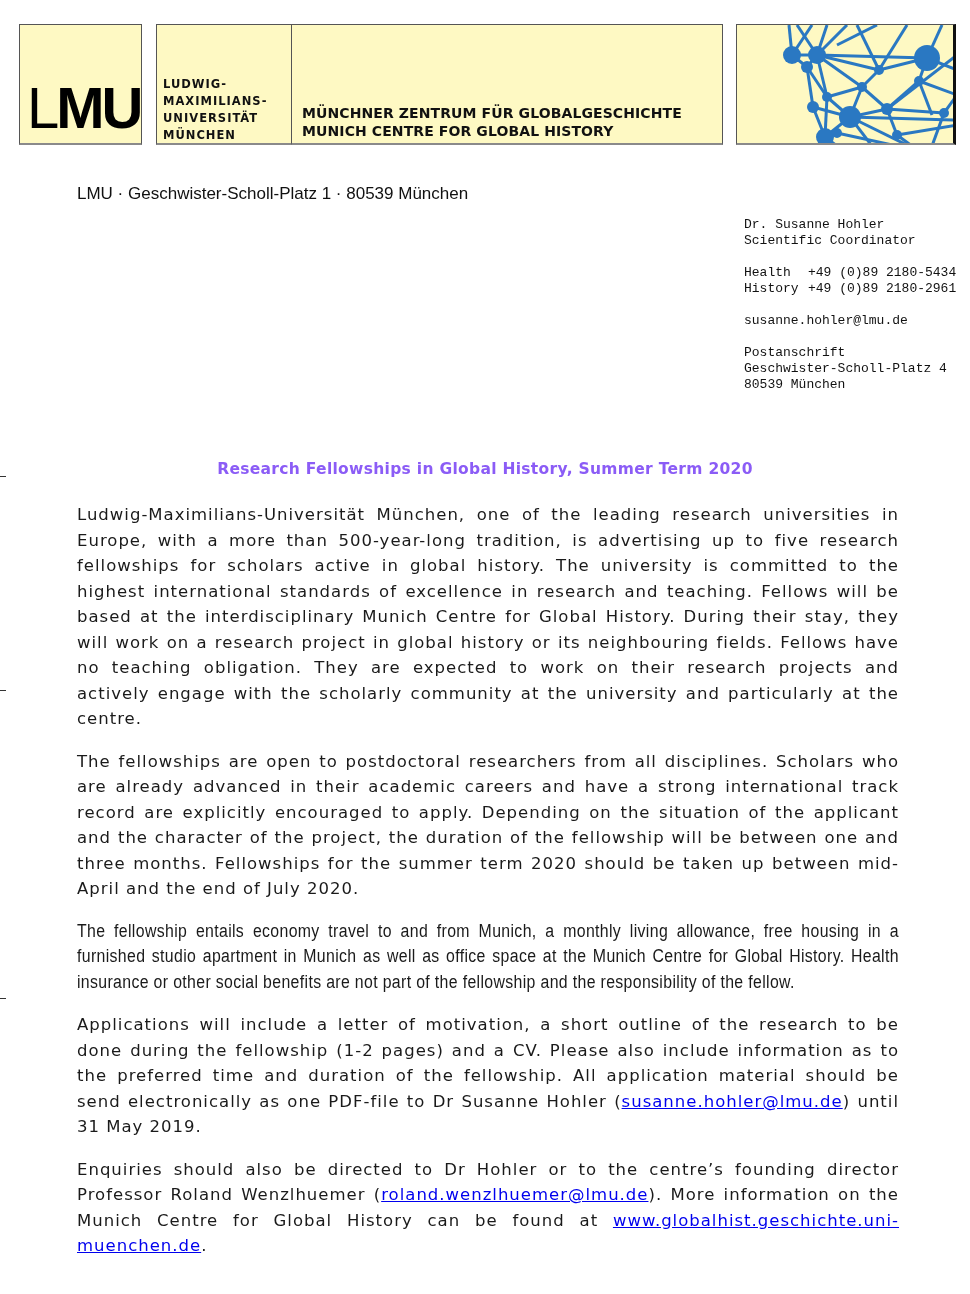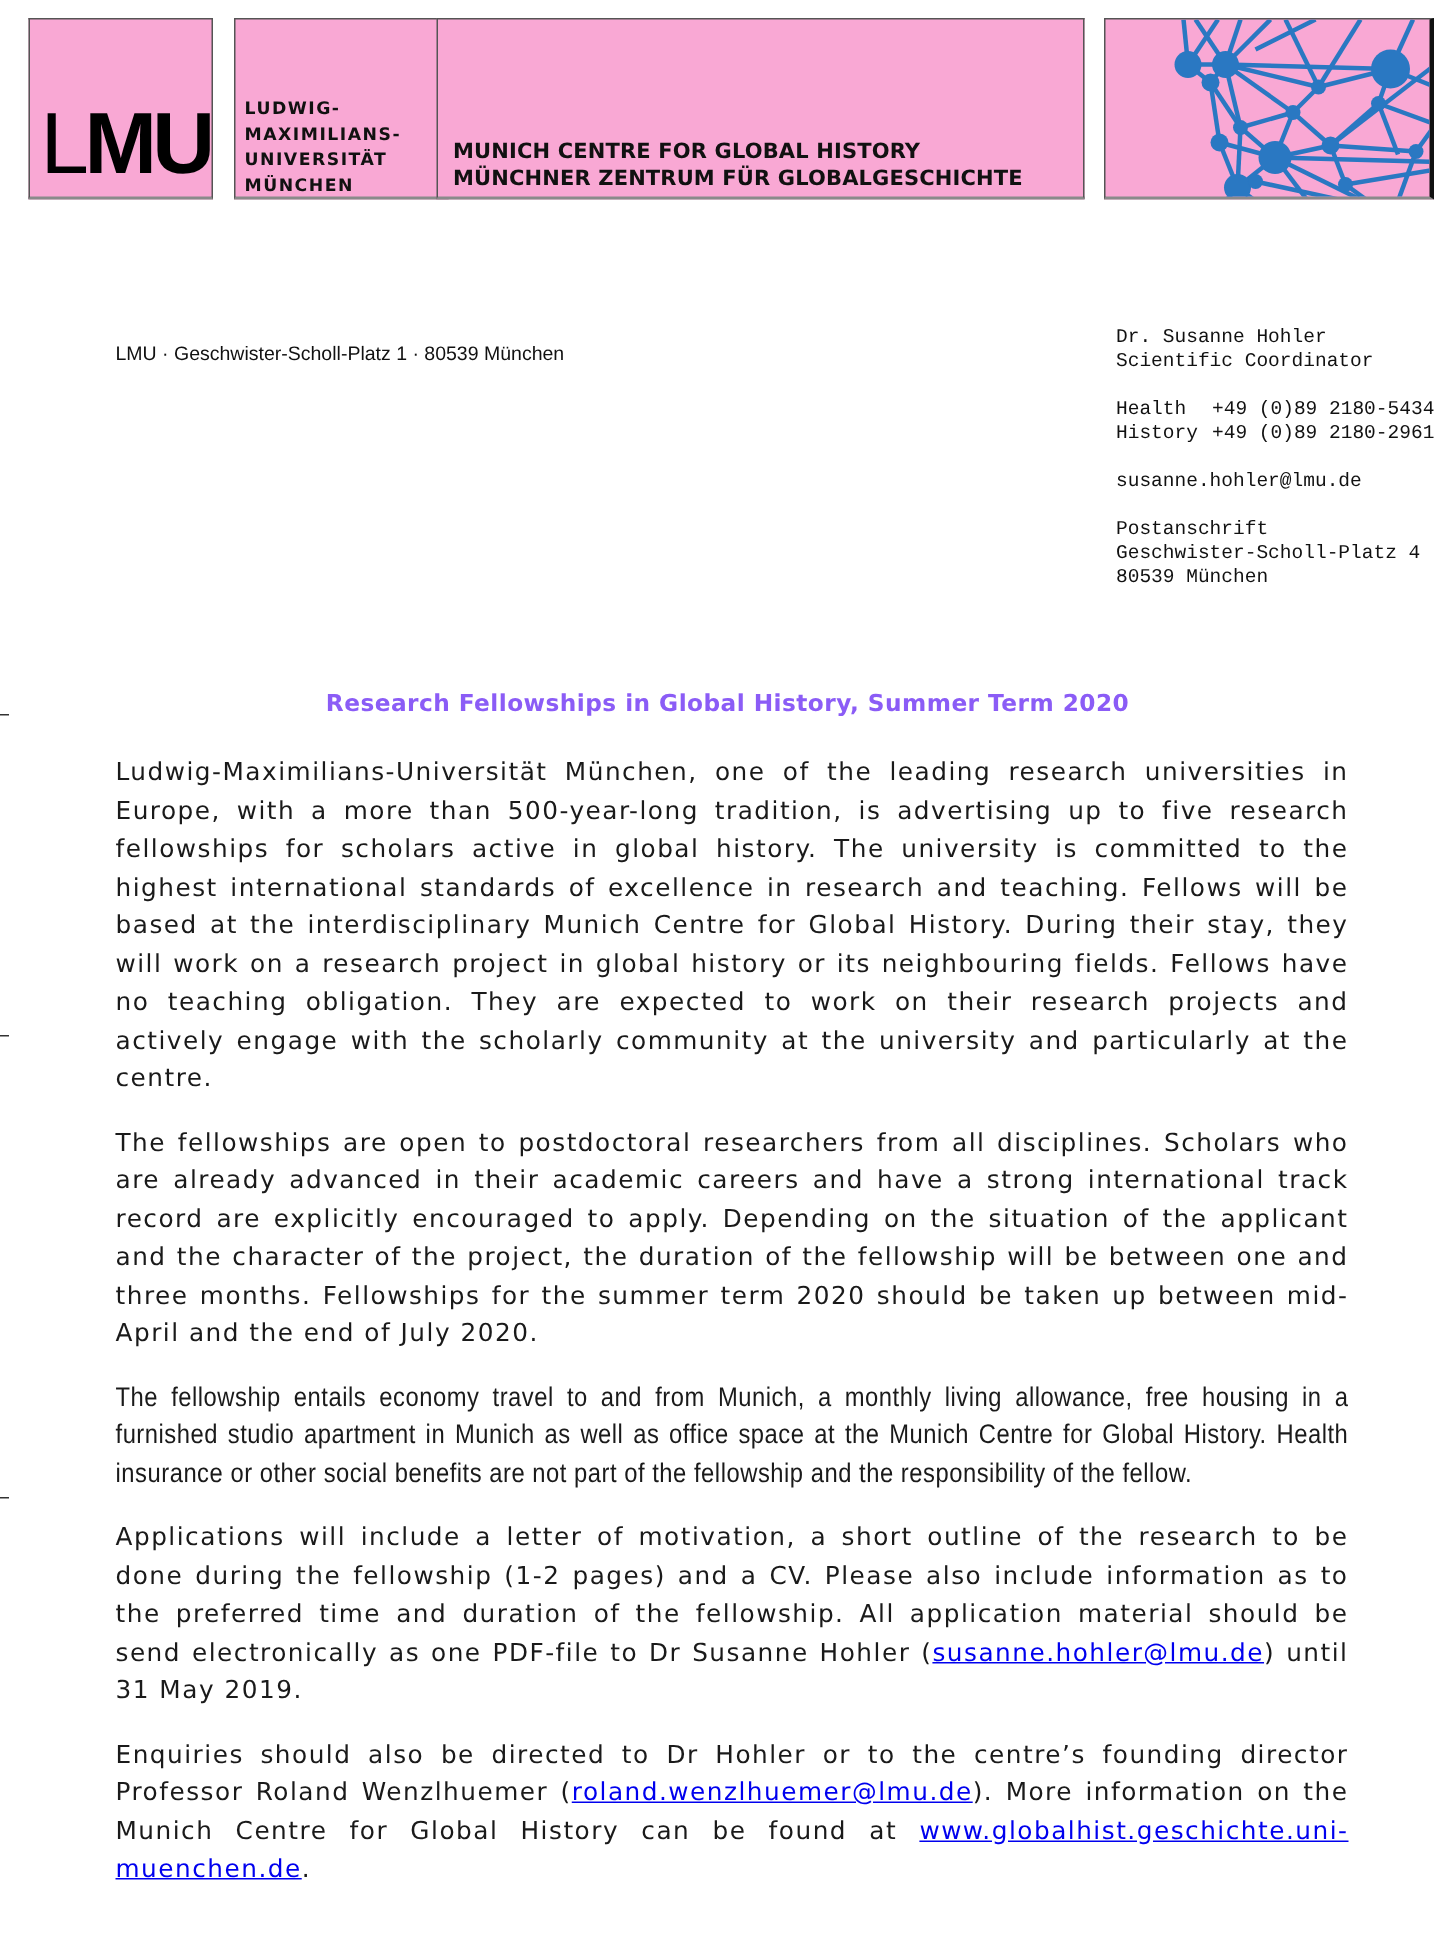--- a/index.html
+++ b/index.html
@@ -1,36 +1,36 @@
 <!DOCTYPE html>
 <html><head>
   <meta charset="utf-8">
   <style>
     html, body { margin: 0; padding: 0; background: #ffffff; }
     body { width: 970px; height: 1294px; position: relative; overflow: hidden; color: #111; font-family: "DejaVu Sans", sans-serif; }
 
-    .hbox { position: absolute; top: 12px; height: 121px; border: 1px solid #555; border-bottom: 2px solid #8a8a8a; box-sizing: border-box; background: #f9a8d4; }
+    .hbox { position: absolute; top: 24px; height: 121px; border: 1px solid #555; border-bottom: 2px solid #8a8a8a; box-sizing: border-box; background: #fef9c3; }
     #box-lmu { left: 19px; width: 123px; }
     #box-name { left: 156px; width: 143px; }
     #box-centre { left: 291px; width: 432px; }
     #box-graphic { left: 736px; width: 220px; border-right: 3px solid #111; overflow: hidden; }
 
     .lmu-mark { position: absolute; left: 7px; bottom: 6px; font-family: "Liberation Sans", sans-serif; font-size: 58px; line-height: 1; letter-spacing: -3px; color: #000; }
     .lmu-mark .l { font-weight: normal; }
     .lmu-mark .mu { font-weight: bold; }
 
     .uni-name { position: absolute; left: 6px; top: 51px; font-family: "DejaVu Sans", sans-serif; font-size: 11.5px; line-height: 17px; letter-spacing: 1px; color: #111; font-weight: 600; }
     .uni-name div { white-space: nowrap; }
 
     .centre-name { position: absolute; left: 10px; top: 79px; font-family: "DejaVu Sans", sans-serif; font-size: 14px; line-height: 18px; color: #111; font-weight: bold; letter-spacing: 0.1px; }
     .centre-name div { white-space: nowrap; }
 
     #network { position: absolute; left: 0; top: 0; width: 220px; height: 121px; }
 
-    .sender-line { position: absolute; left: 77px; top: 184px; font-family: "Liberation Sans", sans-serif; font-size: 13px; color: #111; white-space: nowrap; margin-top: 44px; }
+    .sender-line { position: absolute; left: 77px; top: 184px; font-family: "Liberation Sans", sans-serif; font-size: 17px; color: #111; white-space: nowrap; }
 
     .contact { position: absolute; left: 744px; top: 217px; font-family: Liberation Mono, monospace; font-size: 13px; line-height: 16px; color: #111; }
     .contact .gap { height: 16px; }
     .contact div { white-space: nowrap; }
     .contact .tel-label { display: inline-block; width: 64px; }
 
     .margin-tick { position: absolute; left: 0; width: 6px; height: 1px; background: #333; }
 
     .title { position: absolute; left: 0; width: 970px; top: 460px; text-align: center; font-family: "DejaVu Sans", sans-serif; font-weight: bold; font-size: 15.5px; color: #8b5cf6; letter-spacing: 0.3px; }
 
@@ -50,22 +50,22 @@
   <div class="uni-name">
     <div>LUDWIG-</div>
     <div>MAXIMILIANS-</div>
     <div>UNIVERSITÄT</div>
     <div>MÜNCHEN</div>
   </div>
 </div>
 
 <div id="box-centre" class="hbox">
   <div class="centre-name">
+    <div>MÜNCHNER ZENTRUM FÜR GLOBALGESCHICHTE</div>
     <div>MUNICH CENTRE FOR GLOBAL HISTORY</div>
-    <div>MÜNCHNER ZENTRUM FÜR GLOBALGESCHICHTE</div>
   </div>
 </div>
 
 <div id="box-graphic" class="hbox">
   <svg id="network" viewBox="0 0 220 121" xmlns="http://www.w3.org/2000/svg">
     <g stroke="#2a78c2" stroke-width="3" fill="none">
       <line x1="52" y1="0" x2="55" y2="30"></line>
       <line x1="60" y1="0" x2="80" y2="30"></line>
       <line x1="75" y1="0" x2="55" y2="30"></line>
       <line x1="90" y1="0" x2="80" y2="30"></line>

